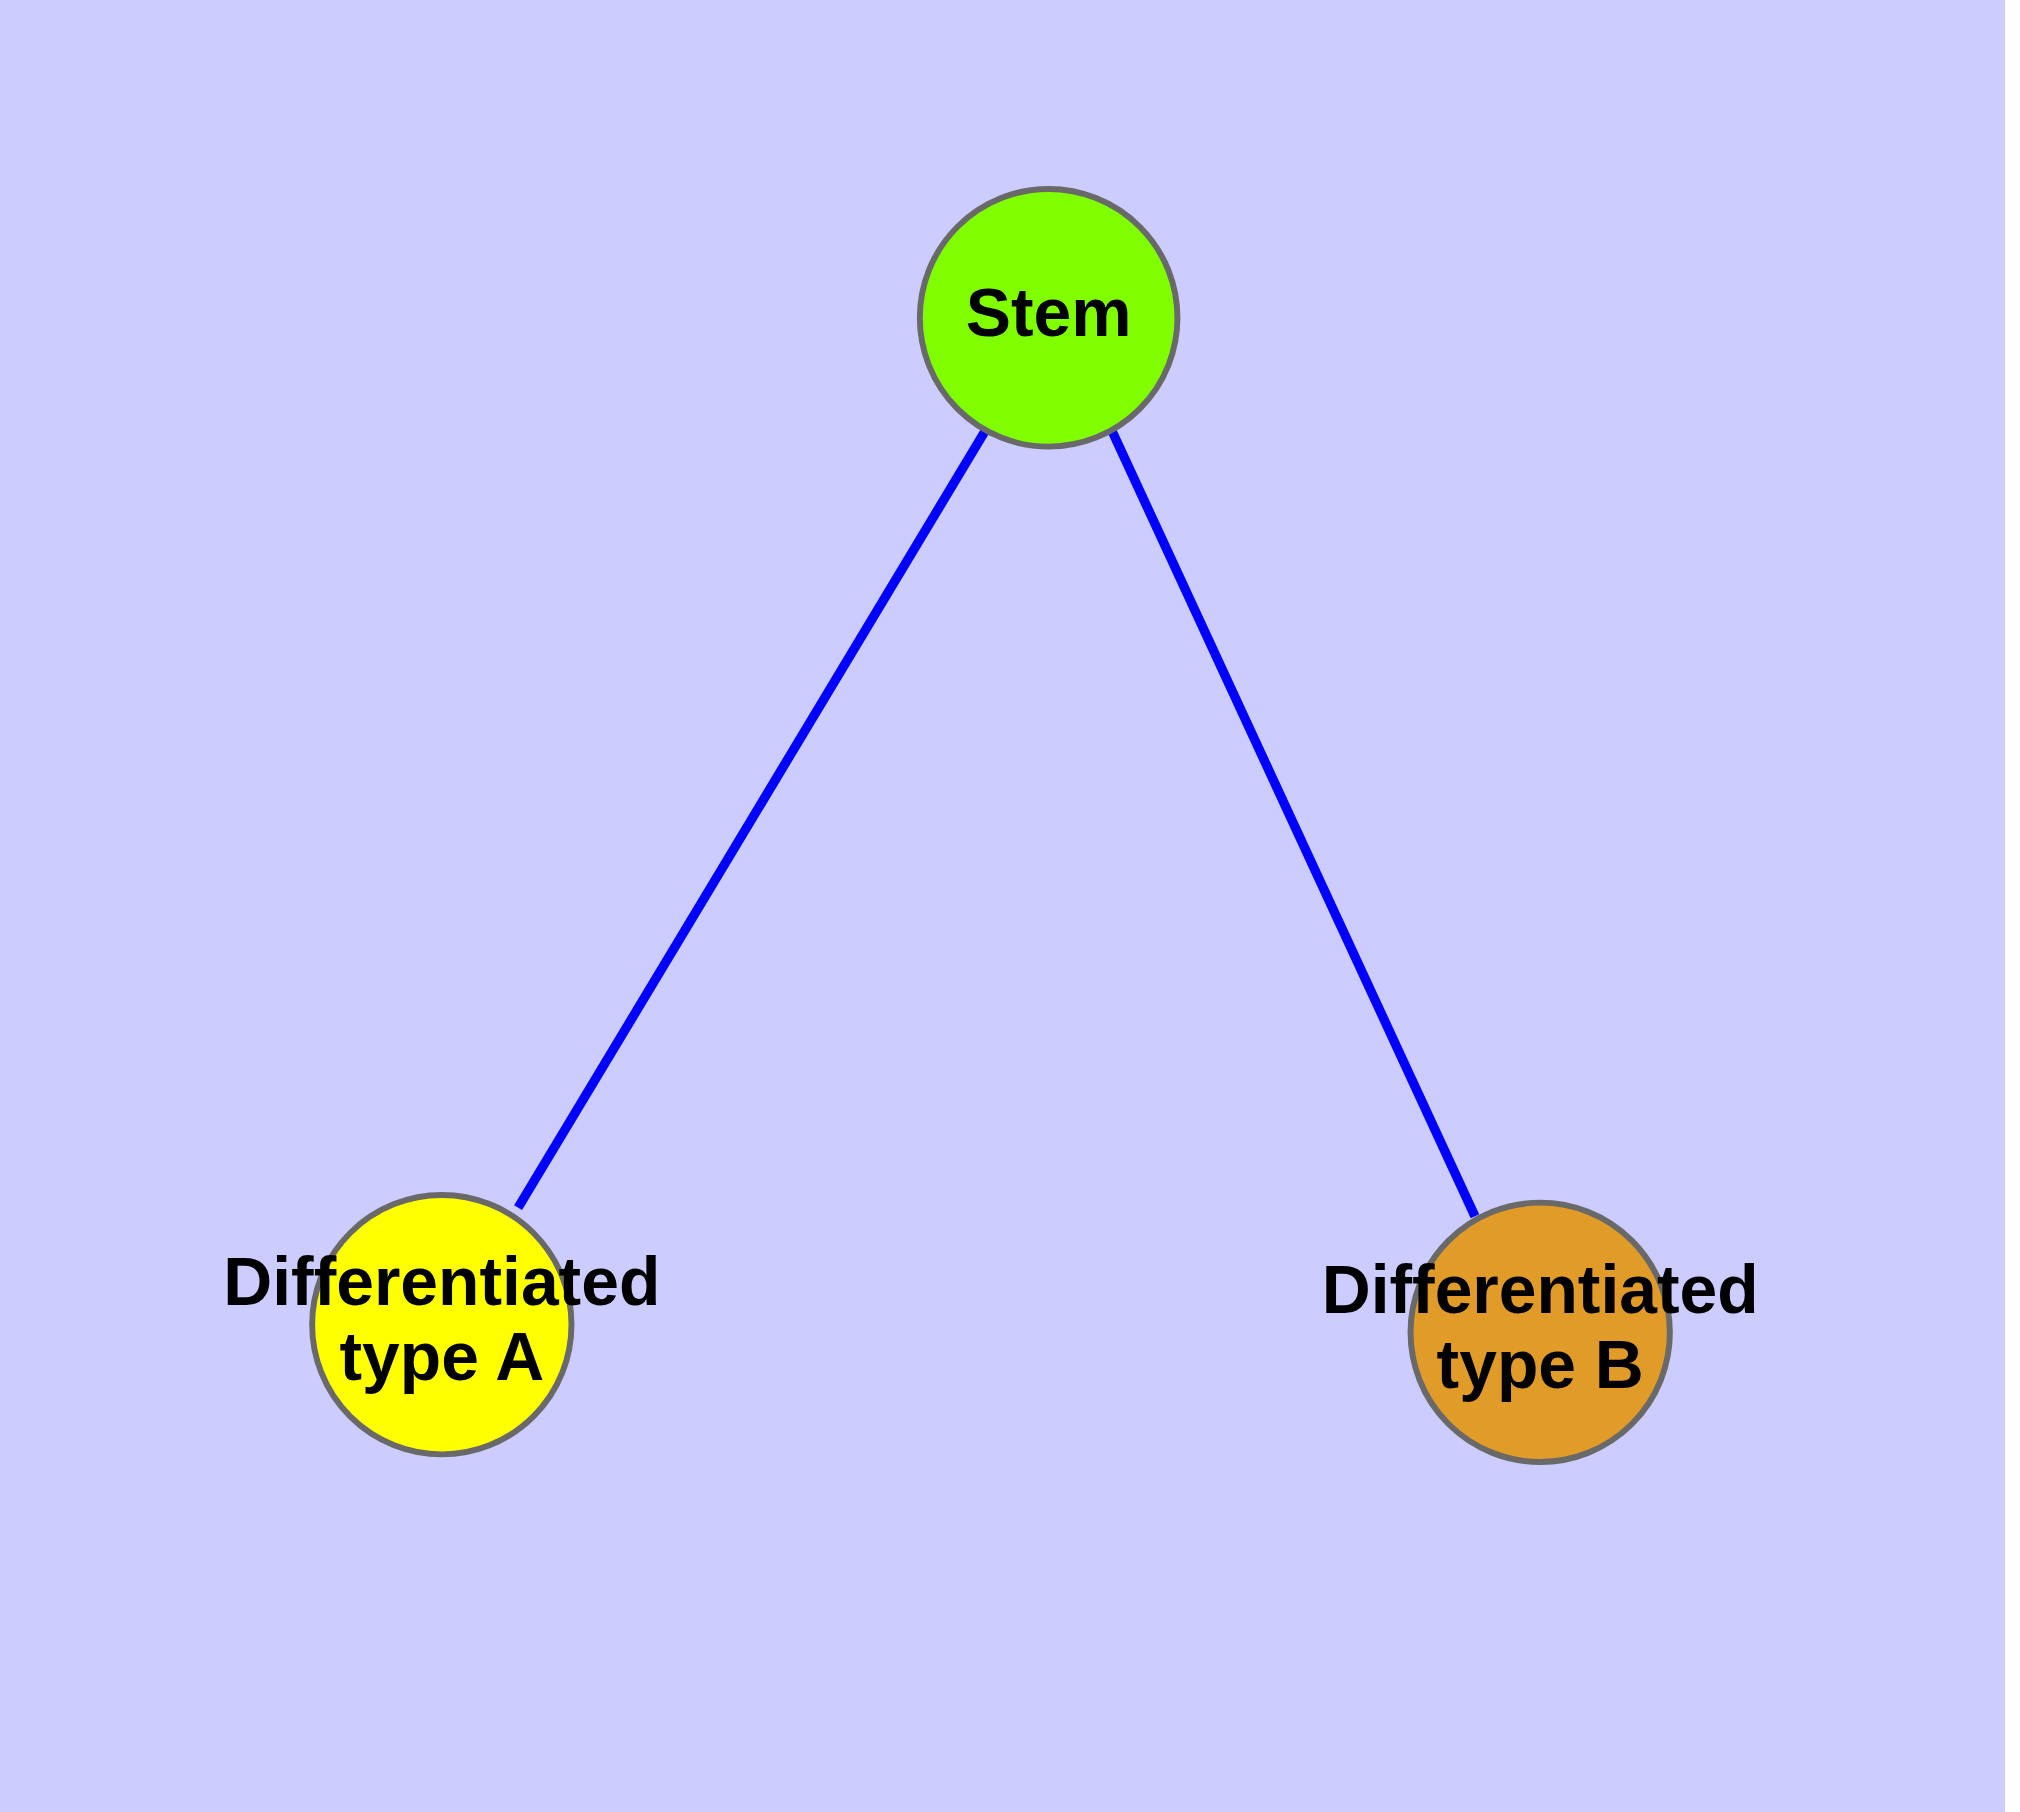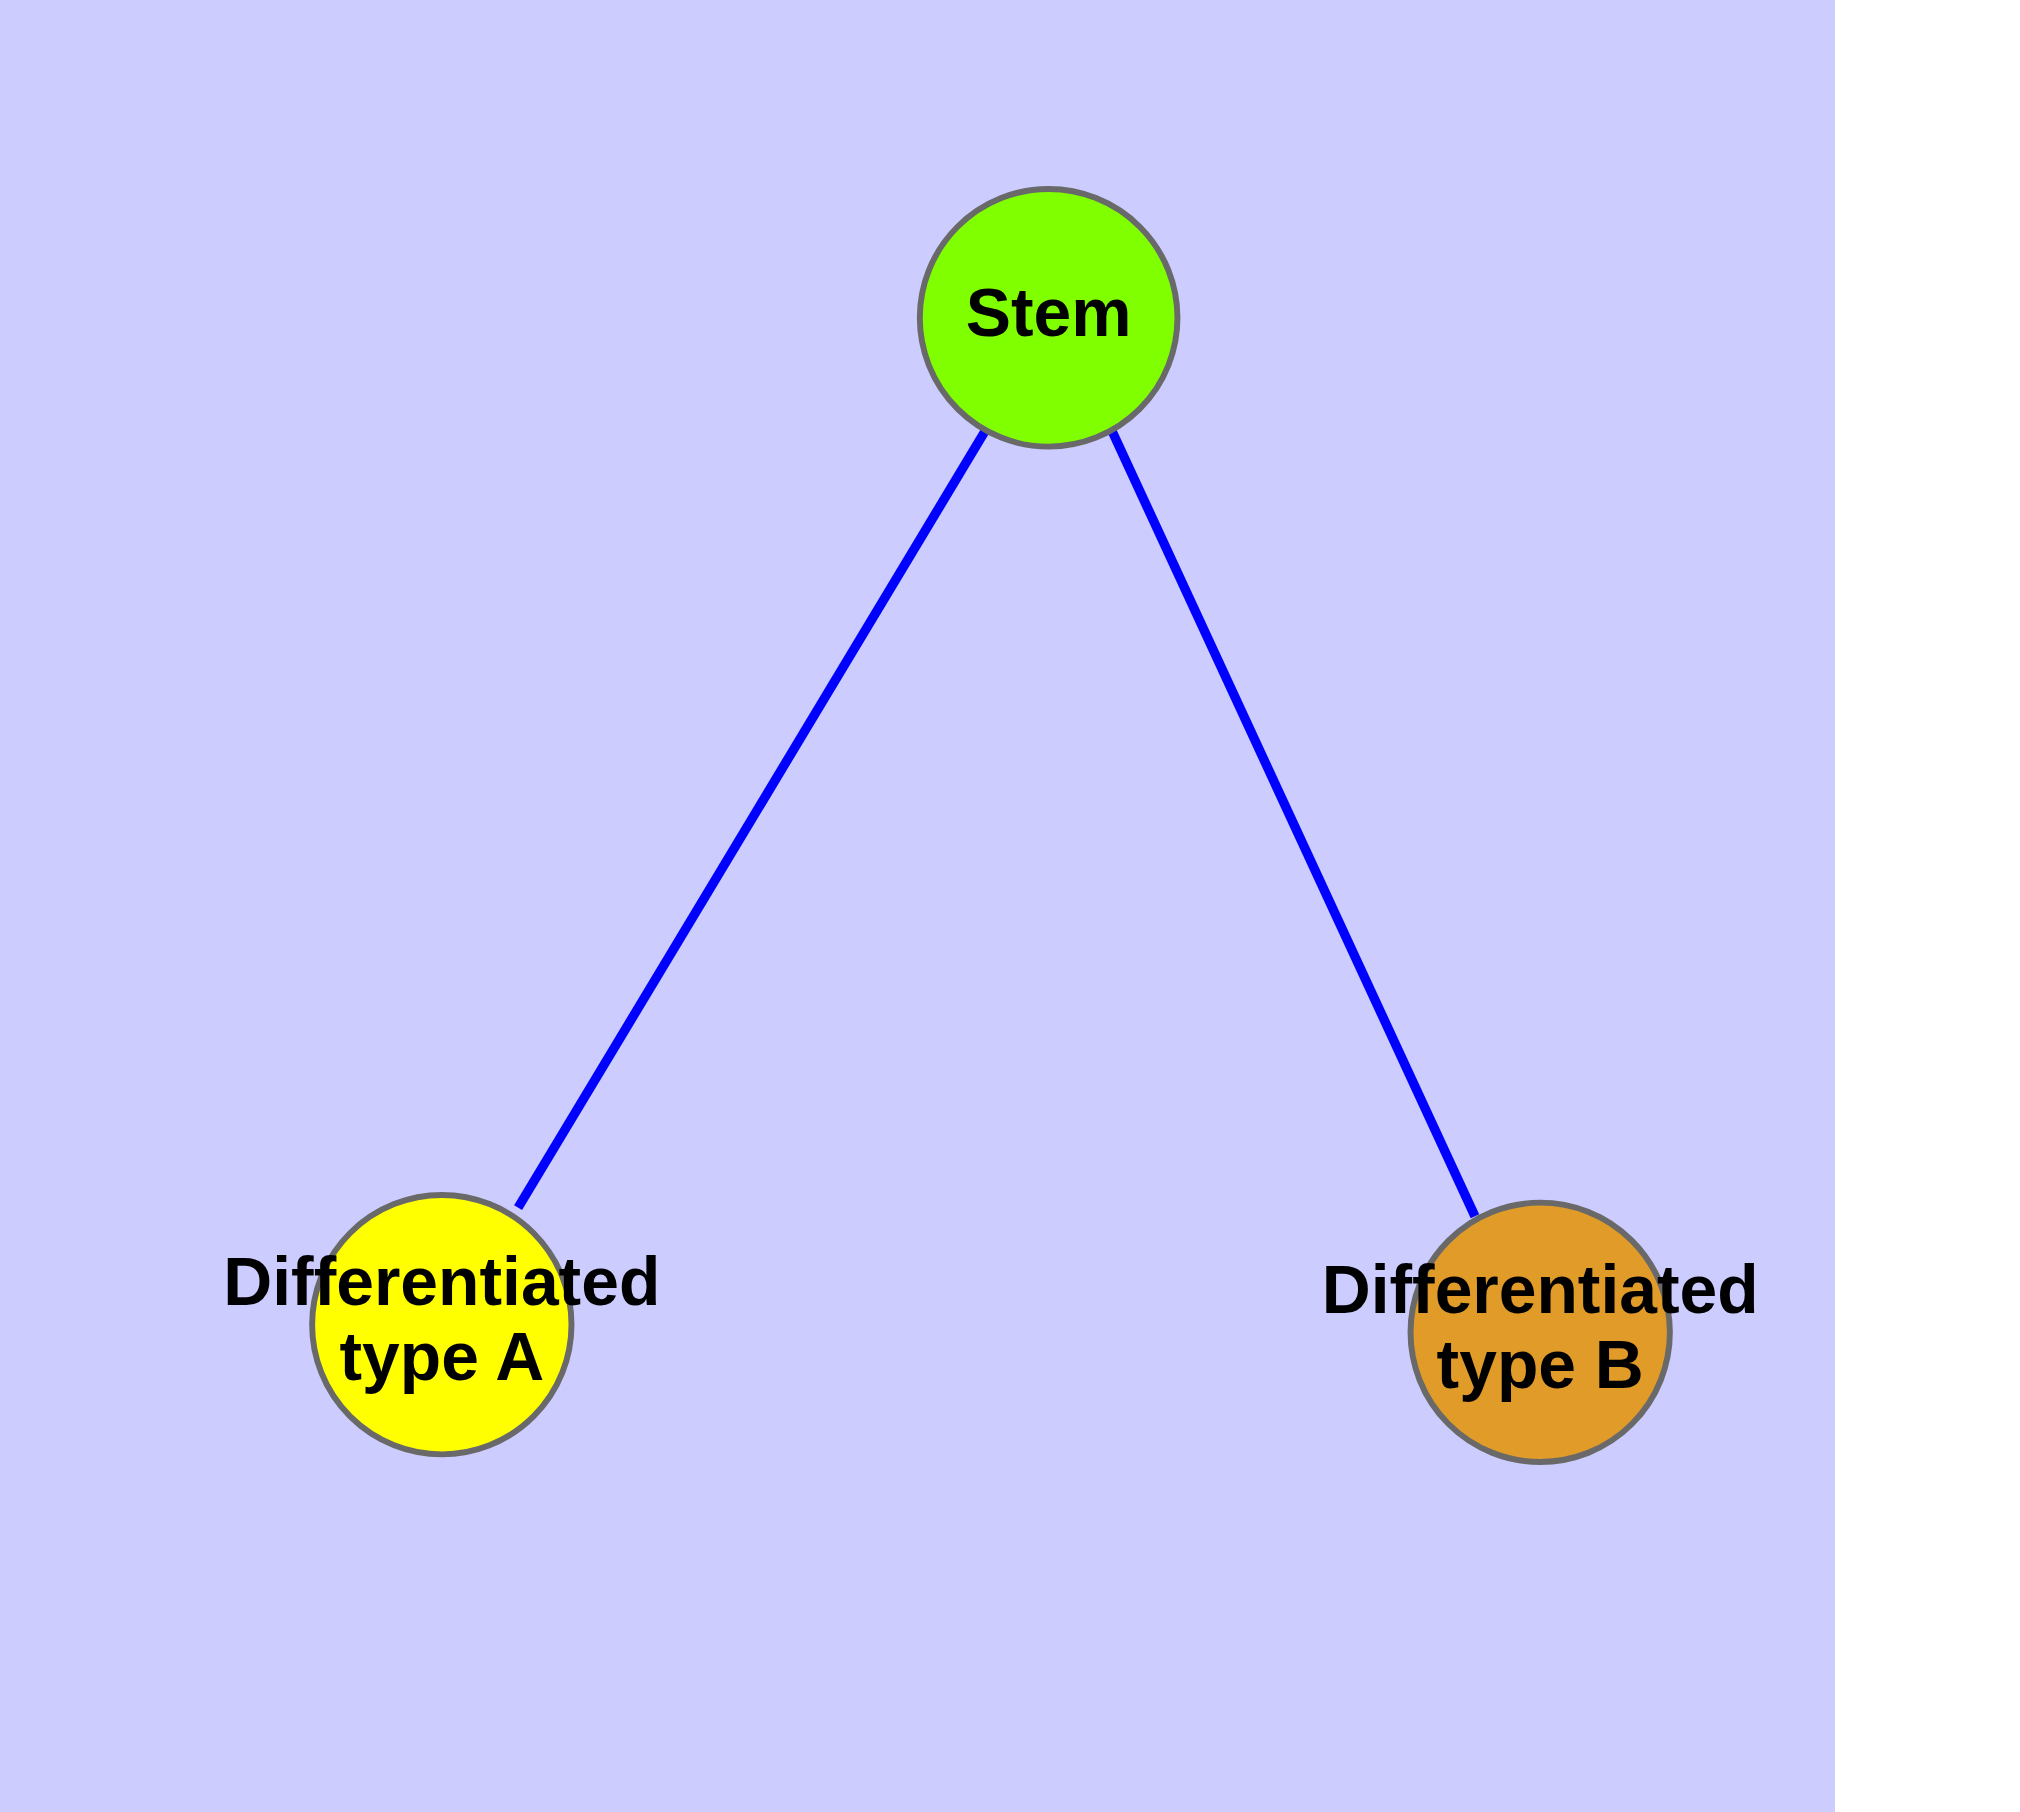--- a/index.html
+++ b/index.html
@@ -32,21 +32,21 @@
     font-family: "Liberation Sans", sans-serif;
     paint-order: normal;
     dominant-baseline: middle;
     text-anchor: middle;
     white-space: pre;
   }
 </style>
 </head>
 <body>
 
-<div id="canvas" style="width: 1835px; height: 1812px;">
+<div id="canvas" style="width: 2005px; height: 1812px;">
 
   <div id="bg-rect" style="background: rgb(204, 204, 255);"></div>
 
   <svg id="graph-svg" viewBox="0 0 2384 2138" xmlns="http://www.w3.org/2000/svg" style="width: 2021px; height: 1812px;">
     <g id="edges-layer">
         <line x1="1163" y1="507" x2="611" y2="1425" stroke="#0000FF" stroke-width="11" stroke-linecap="butt"></line>
         <line x1="1312" y1="509" x2="1740" y2="1435" stroke="#0000FF" stroke-width="11" stroke-linecap="butt"></line>
       </g>
     <g id="nodes-layer">
         <circle cx="1237" cy="375" r="152" fill="#7FFF00" stroke="#696969" stroke-width="7"></circle>

